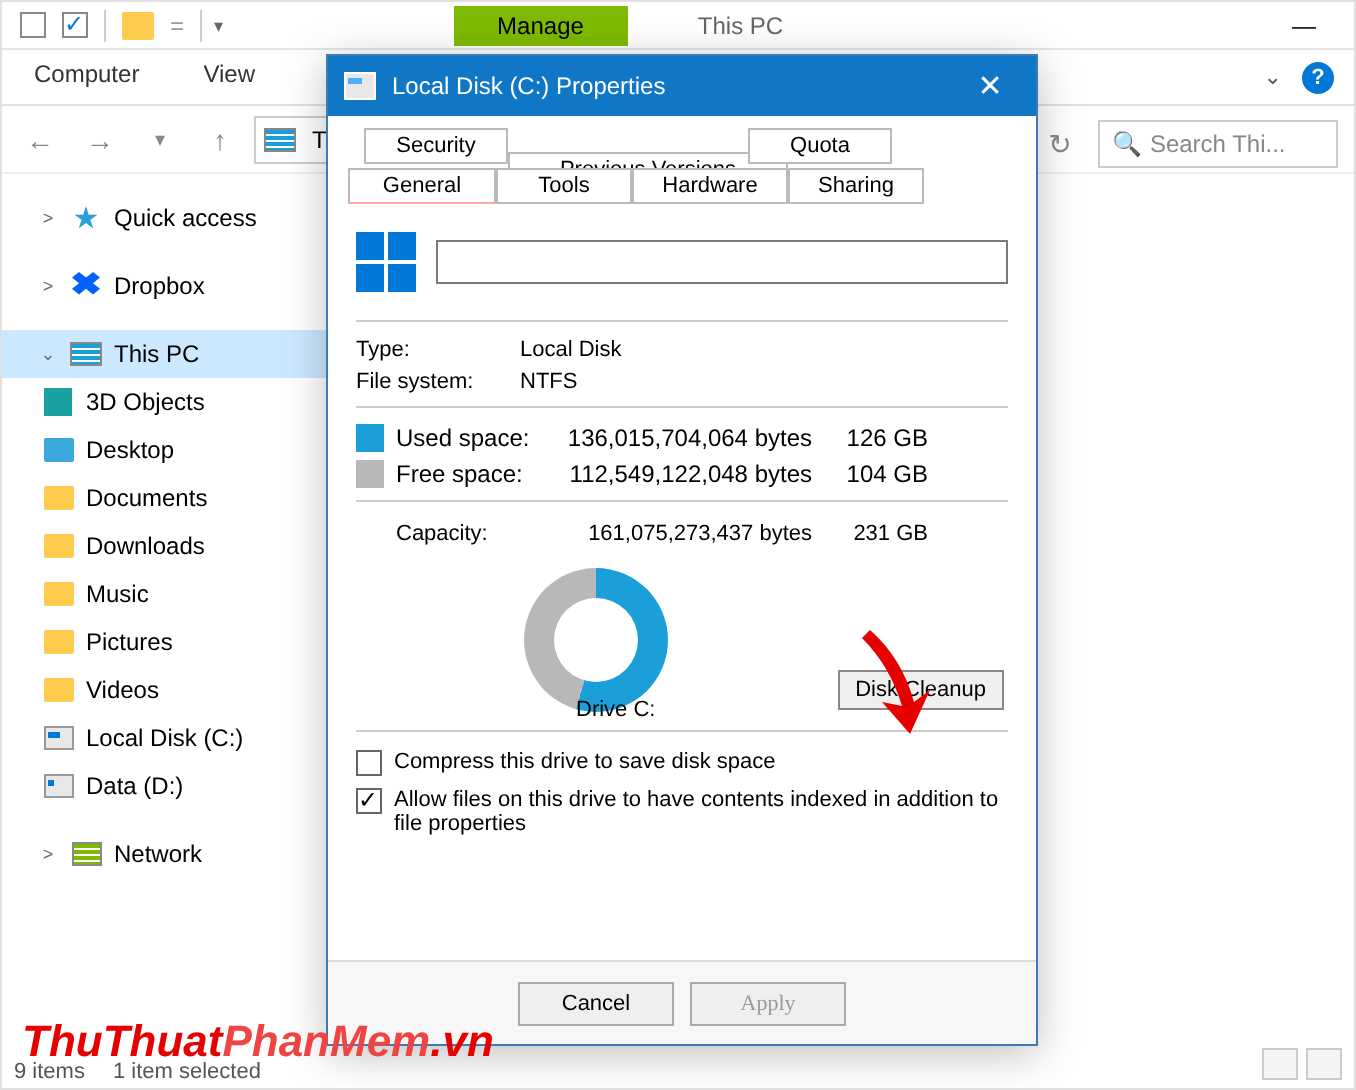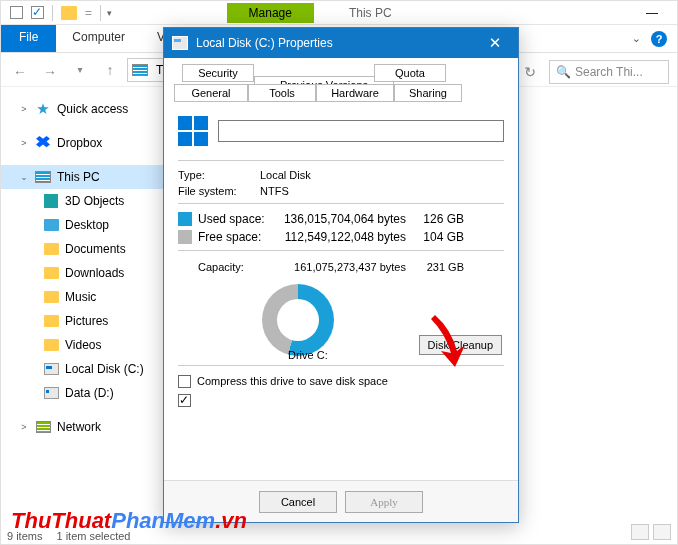--- a/index.html
+++ b/index.html
@@ -31,21 +31,21 @@
 .addr-field { display: flex; align-items: center; border: 1px solid #ccc; height: 24px; padding: 0 4px; background: #fff; }
 .addr-field .pc-glyph { width: 16px; height: 12px; background: repeating-linear-gradient(180deg,#1a9fd9 0 2px,#fff 2px 3px); border: 1px solid #888; margin-right: 4px; }
 .addr-field .crumb { padding: 0 4px; font-size: 12px; }
 .addr1 { width: 58px; }
 .search-field { flex: 1; display: flex; align-items: center; border: 1px solid #ccc; height: 24px; padding: 0 6px; background: #fff; color: #888; }
 
 
 .body-row { display: flex; height: 440px; }
 .nav-tree { width: 172px; border-right: 1px solid #eee; padding-top: 10px; }
 .tree-item { display: flex; align-items: center; height: 24px; padding-left: 18px; gap: 6px; font-size: 12px; cursor: default; }
-.tree-item.child { padding-left: 42px; }
+.tree-item.child { padding-left: 20px; }
 .tree-item.selected { background: #cce8ff; }
 .tree-arrow { width: 10px; font-size: 9px; color: #666; text-align: center; }
 .ti-icon { width: 16px; height: 16px; display: flex; align-items: center; justify-content: center; }
 .star { color: #2a9fd6; font-size: 15px; }
 .dropbox { width: 14px; height: 14px; background: #0061ff; clip-path: polygon(25% 0,50% 20%,75% 0,100% 20%,75% 40%,100% 60%,75% 80%,50% 60%,25% 80%,0 60%,25% 40%,0 20%); }
 .pc-small { width: 16px; height: 12px; background: repeating-linear-gradient(180deg,#1a9fd9 0 2px,#fff 2px 3px); border: 1px solid #888; }
 .folder-small { width: 15px; height: 12px; background: #ffcc4d; border-radius: 1px; }
 .drive-small { width: 15px; height: 12px; background: #e8e8e8; border: 1px solid #999; position: relative; }
 .drive-small.c::after { content: ""; position: absolute; left: 1px; top: 2px; width: 6px; height: 3px; background: #0078d7; }
 .drive-small.d::after { content: ""; position: absolute; left: 1px; top: 2px; width: 3px; height: 3px; background: #0078d7; }
@@ -106,21 +106,21 @@
 .dlg-btn { width: 78px; height: 22px; border: 1px solid #aaa; background: #efefef; font-size: 11px; }
 .dlg-btn.primary { border: 1px solid #0078d7; }
 .dlg-btn:disabled { color: #999; font-family: Liberation Serif, serif; }
 
 
 .arrow { position: absolute; left: 422px; top: 310px; pointer-events: none; }
 
 
 .watermark { position: absolute; left: 10px; bottom: 10px; font-size: 22px; font-weight: 700; font-style: italic; }
 .watermark .r { color: #e60000; }
-.watermark .b { color: #3b82f6; }
+.watermark .b { color: #ef4444; }
 .status-bar { position: absolute; left: 6px; bottom: 2px; font-size: 11px; color: #555; display: flex; gap: 14px; }
 .status-icons { position: absolute; right: 6px; bottom: 4px; display: flex; gap: 4px; }
 .status-icons span { width: 18px; height: 16px; border: 1px solid #ccc; background: #f4f4f4; }
 </style>
 </head>
 <body>
 
 <div class="qat">
   <span class="checkbox"></span>
   <span class="checkbox checked"></span>
@@ -128,21 +128,20 @@
   <span class="folder-icon"></span>
   <span class="equals">=</span>
   <span class="divider"></span>
   <span class="caret">▾</span>
   <span class="manage">Manage</span>
   <span class="title-this-pc">This PC</span>
   <span class="winbtn">—</span>
 </div>
 
 <div class="ribbon-tabs">
-  <div class="file-tab">File</div>
   <div class="rtab">Computer</div>
   <div class="rtab">View</div>
   <div class="ribbon-right">
     <span class="chevron">⌄</span>
     <span class="help-icon">?</span>
   </div>
 </div>
 
 <div class="addr-row">
   <span class="nav-btn">←</span>
@@ -315,20 +314,21 @@
         <div class="pie-lbl">Drive C:</div>
         <button class="cleanup-btn">Disk Cleanup</button>
       </div>
       <div class="hr"></div>
       <div class="chk-row">
         <span class="chkbox"></span>
         <span>Compress this drive to save disk space</span>
       </div>
       <div class="chk-row">
         <span class="chkbox checked"></span>
+        <span>Allow files on this drive to have contents indexed in addition to file properties</span>
       </div>
     </div>
   </div>
   <div class="dlg-footer">
     <button class="dlg-btn">Cancel</button>
     <button class="dlg-btn" disabled="">Apply</button>
   </div>
 </div>
 
 <svg class="arrow" width="50" height="60">

